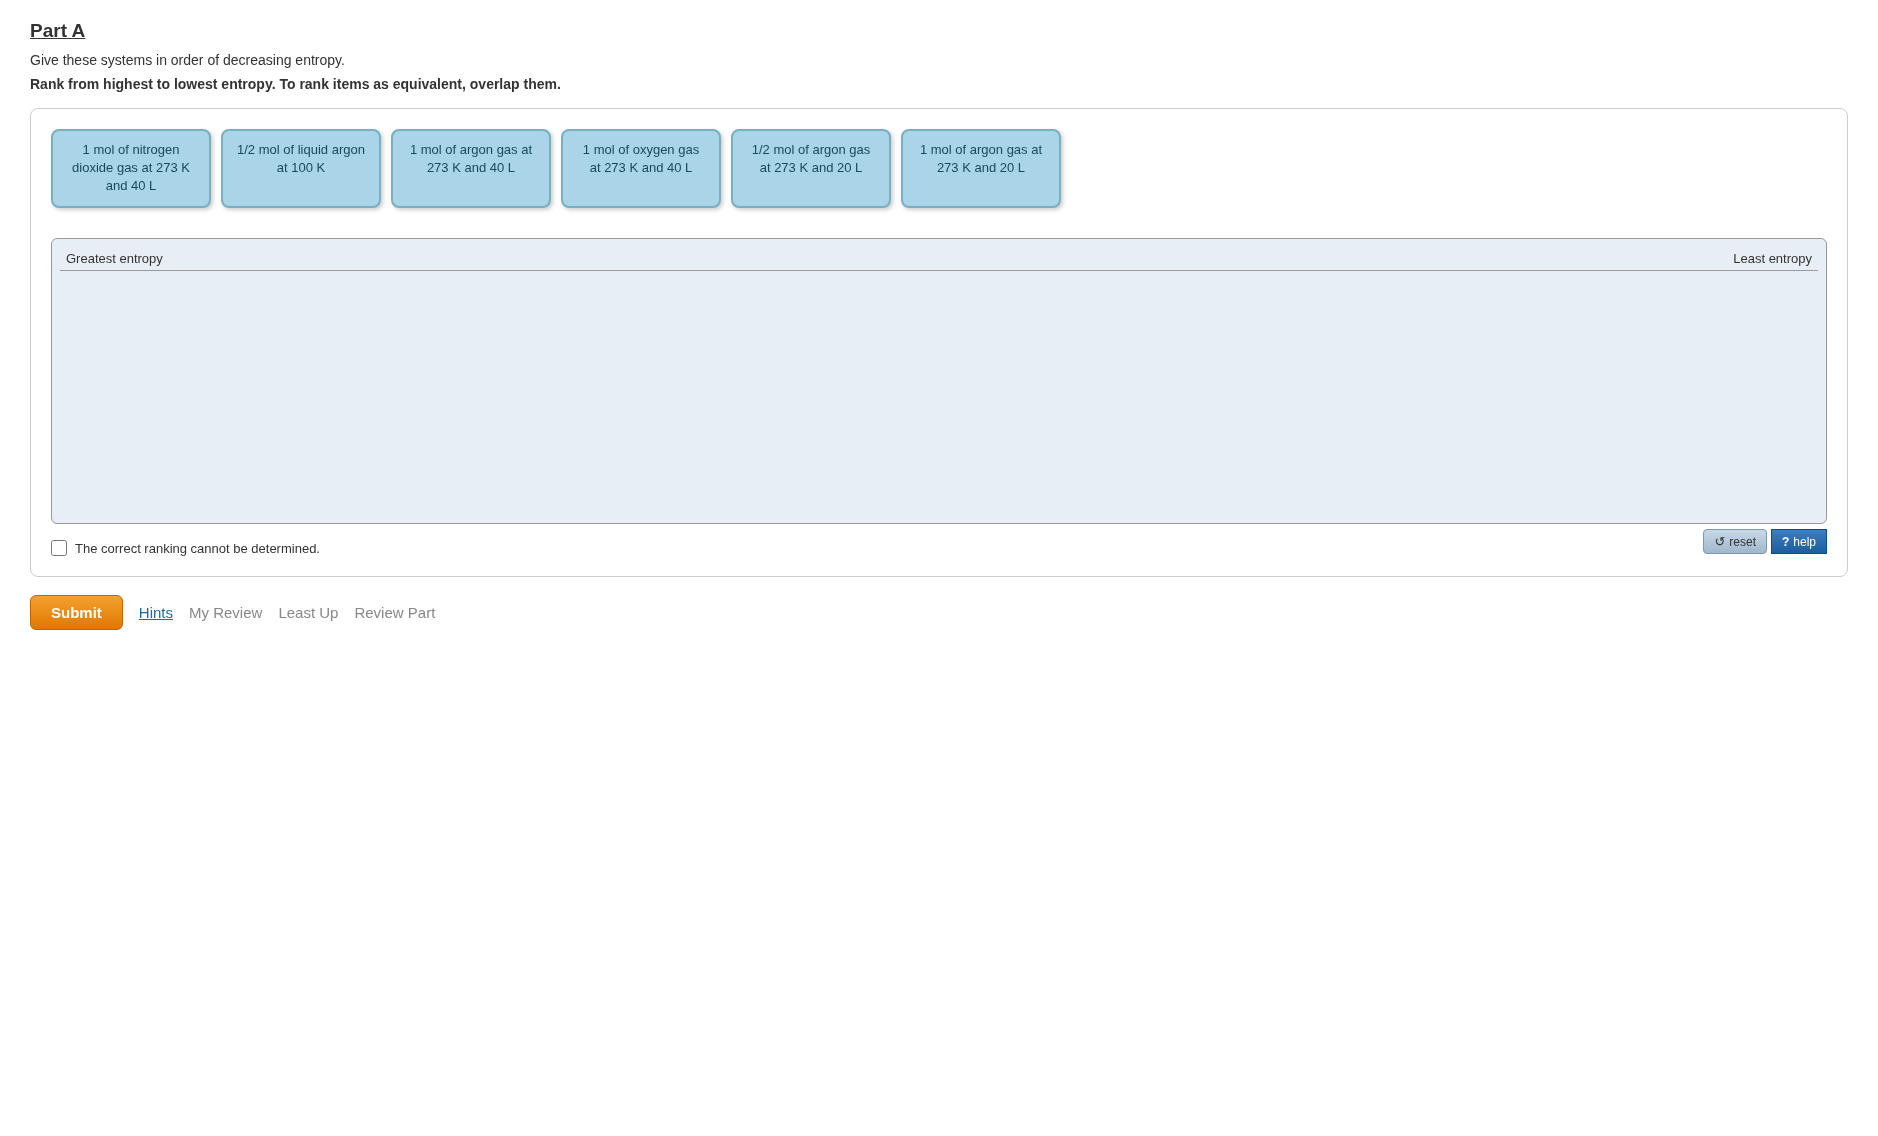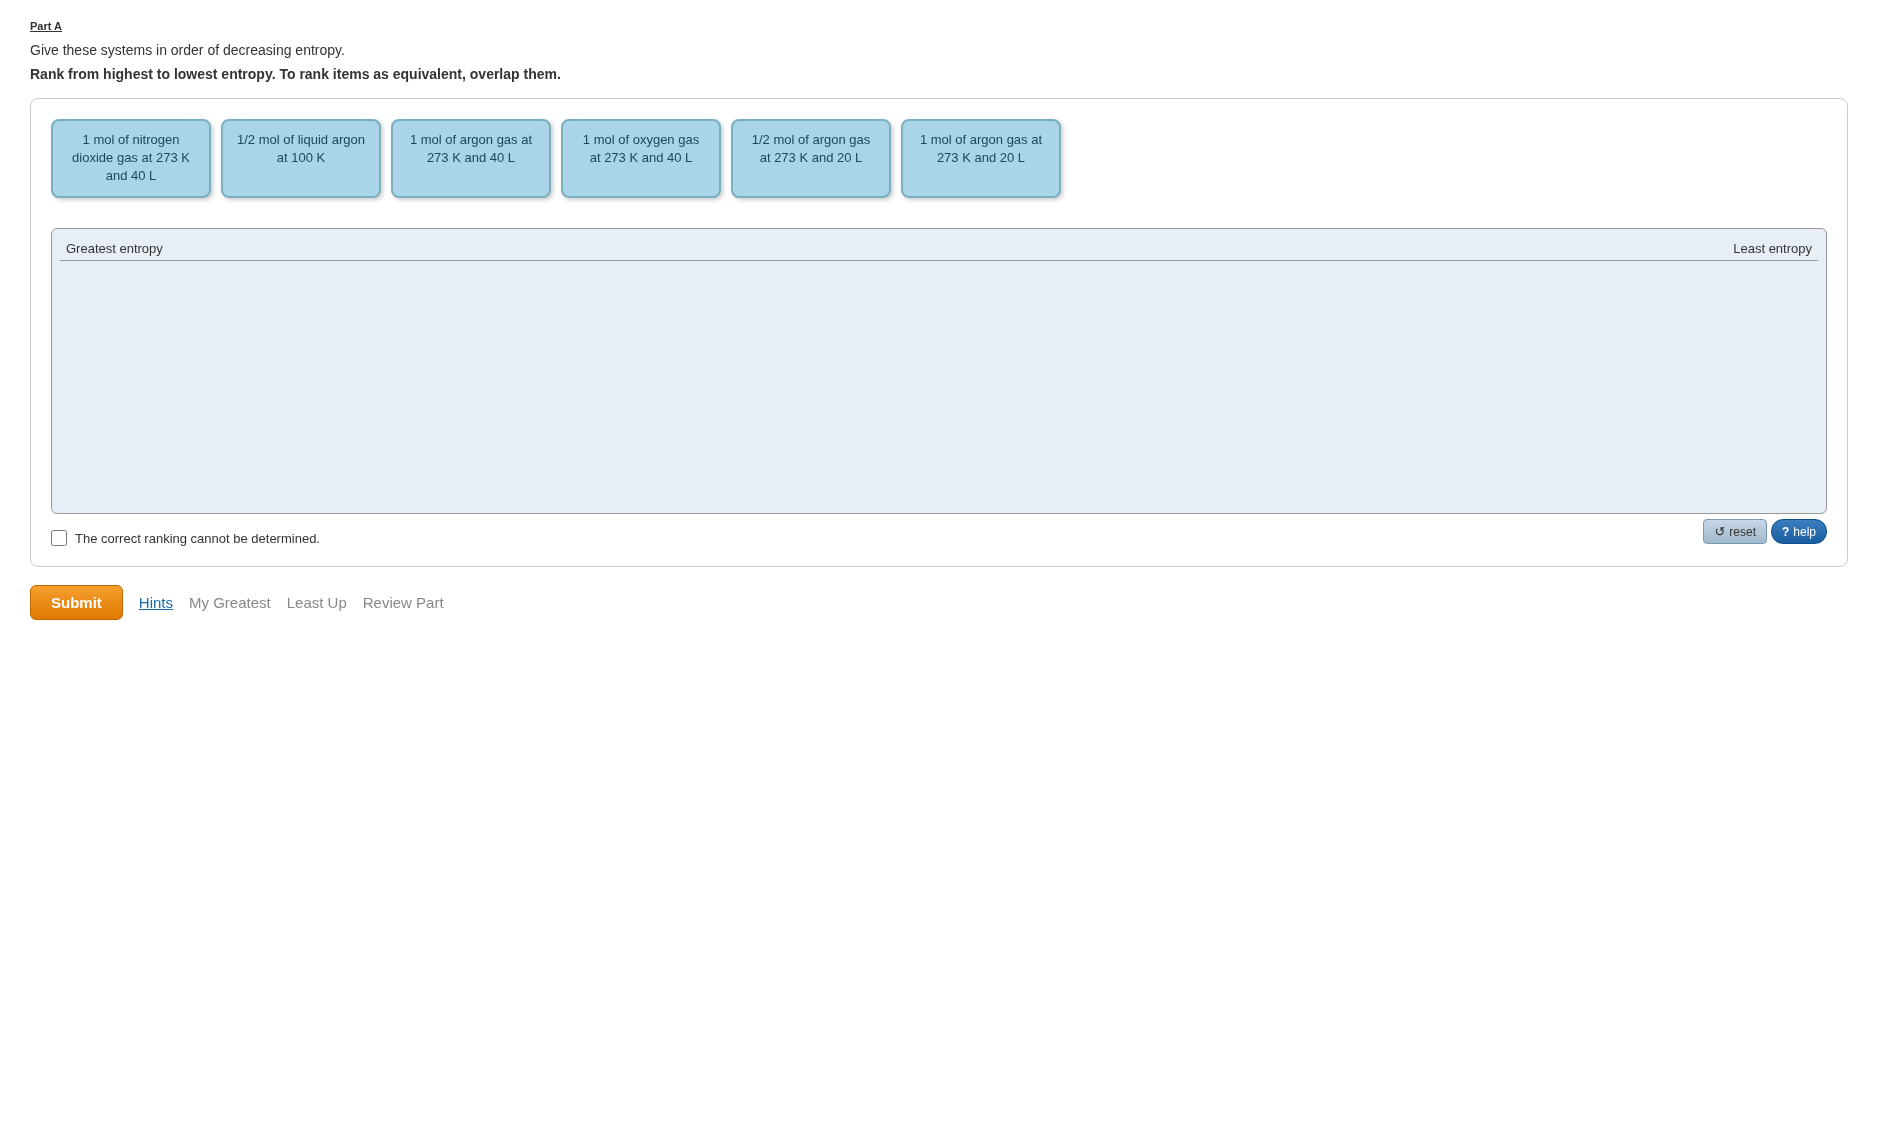--- a/index.html
+++ b/index.html
@@ -6,21 +6,21 @@
     body {
       font-family: Arial, Helvetica, sans-serif;
       font-size: 14px;
       background: #fff;
       color: #333;
       padding: 20px 30px;
     }
 
     .part-label {
       font-weight: bold;
-      font-size: 11px;
+      font-size: 19px;
       margin-bottom: 10px;
       text-decoration: underline;
     }
 
     .instructions-normal {
       margin-bottom: 8px;
       color: #333;
     }
 
     .instructions-bold {
@@ -125,21 +125,21 @@
     }
 
     .btn-reset::before {
       content: "↺";
       font-size: 13px;
     }
 
     .btn-help {
       background: linear-gradient(to bottom, #3a7ec0, #1a5ea0);
       border: 1px solid #0a4e90;
-      border-radius: 12px;
+      border-radius: 0;
       padding: 4px 10px;
       font-size: 12px;
       cursor: pointer;
       color: #fff;
       display: flex;
       align-items: center;
       gap: 4px;
     }
 
     .btn-help::before {
@@ -230,16 +230,16 @@
       <button class="btn-reset">reset</button>
       <button class="btn-help">help</button>
     </div>
   </div>
 
 </div>
 
 <div class="footer-row">
   <button class="btn-submit">Submit</button>
   <button class="link-btn">Hints</button>
-  <button class="link-btn inactive">My Greatest</button>
+  <button class="link-btn inactive">My Review</button>
   <button class="link-btn inactive">Least Up</button>
   <button class="link-btn inactive">Review Part</button>
 </div>
 
 </body></html>

